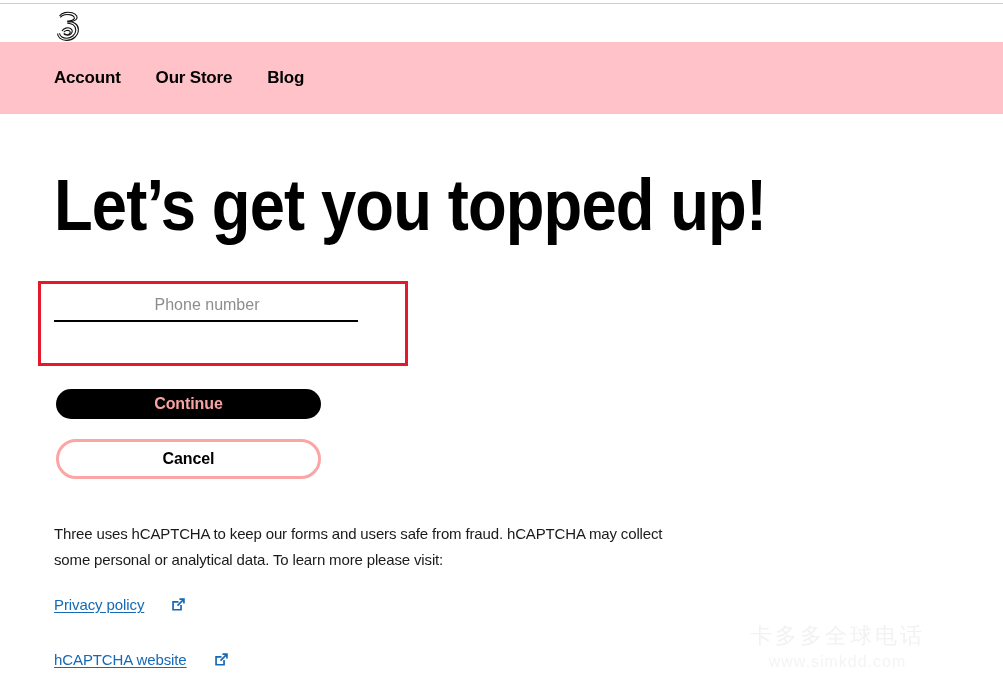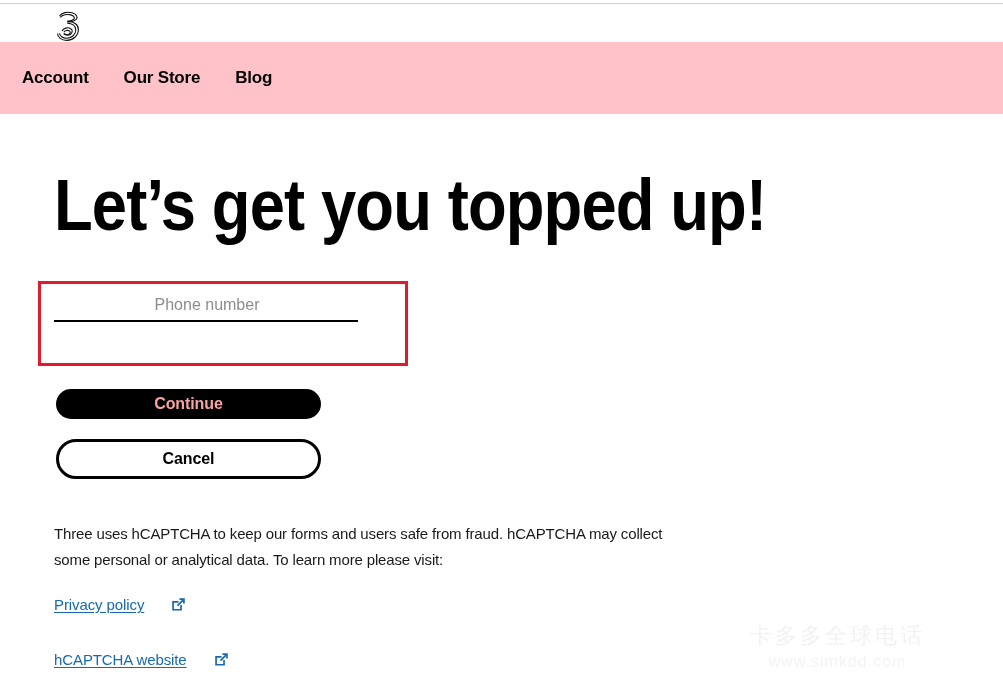--- a/index.html
+++ b/index.html
@@ -52,21 +52,21 @@
     left: 0;
     width: 1003px;
     height: 72px;
     background: #fec2c8;
     display: flex;
     align-items: center;
   }
   .nav-list {
     display: flex;
     margin: 0;
-    padding: 0 0 0 22px;
+    padding: 0 0 0 54px;
     list-style: none;
   }
   .nav-item {
     font-size: 17px;
     font-weight: bold;
     color: #000000;
     letter-spacing: -0.2px;
     margin-right: 35px;
     cursor: pointer;
     white-space: nowrap;
@@ -158,21 +158,21 @@
   }
   .btn-continue {
     top: 275px;
     background: #000000;
     border: none;
     color: #f7a3a3;
   }
   .btn-cancel {
     top: 325px;
     background: #ffffff;
-    border: 3px solid #000000;
+    border: 3px solid #fca5a5;
     color: #000000;
     height: 40px;
     border-radius: 20px;
   }
 
   
   .notice {
     position: absolute;
     left: 54px;
     top: 392px;

